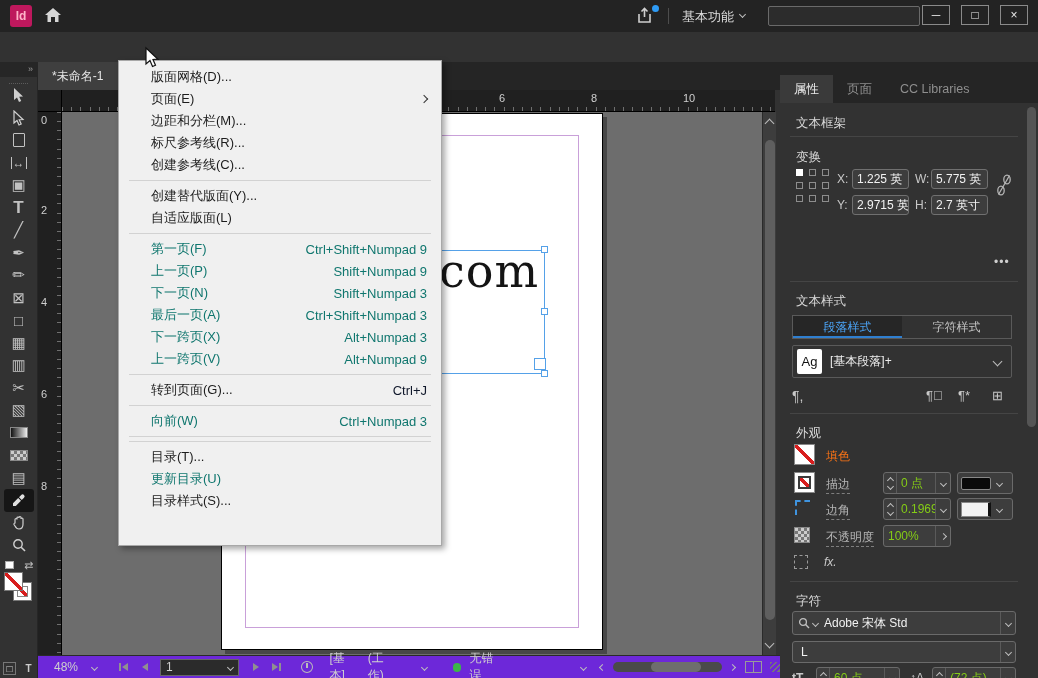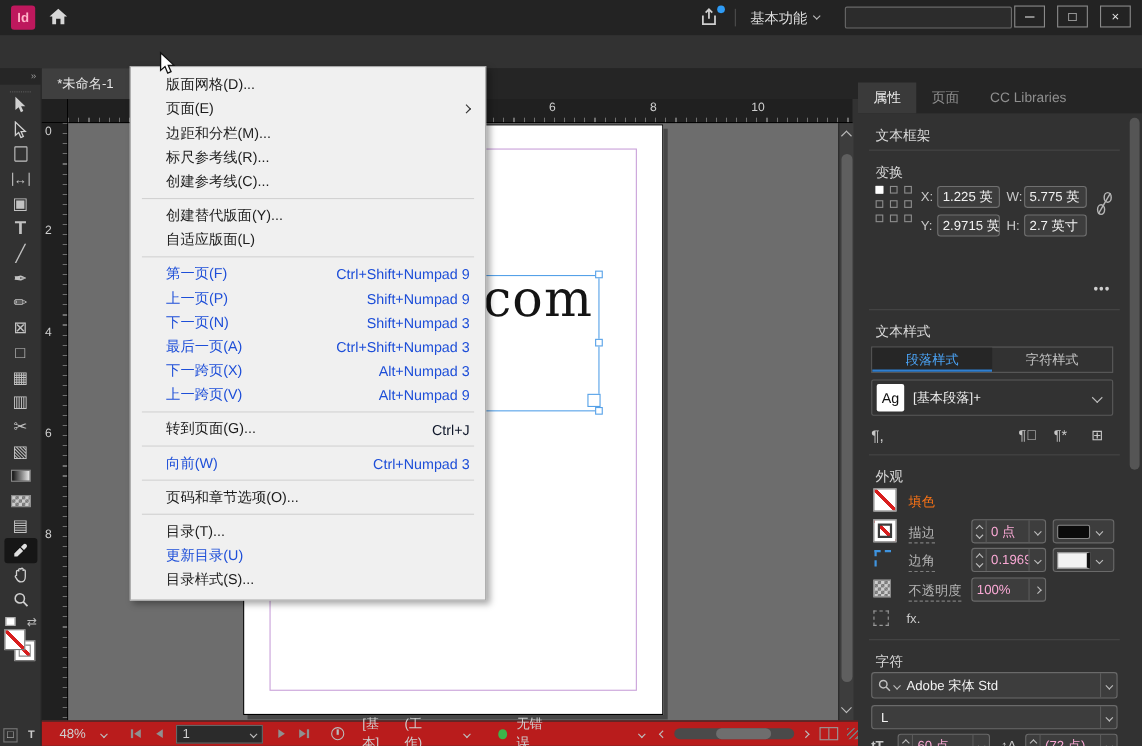--- a/index.html
+++ b/index.html
@@ -88,21 +88,21 @@
     transform:rotate(45deg); }
   .chev.up { transform:rotate(-135deg); }
   .chev.right { transform:rotate(-45deg); }
   .chev.sm { width:5px; height:5px; }
   .tri-r { width:0; height:0; border-top:4px solid transparent; border-bottom:4px solid transparent; border-left:6px solid #909090; }
   .tri-l { width:0; height:0; border-top:4px solid transparent; border-bottom:4px solid transparent; border-right:6px solid #909090; }
   .navbar-el { display:flex; align-items:center; gap:1px; }
   .vbar { width:2px; height:8px; background:#909090; }
 
   
-  .statusbar { position:absolute; left:38px; top:655px; width:742px; height:23px; background:#b91c1c;
+  .statusbar { position:absolute; left:38px; top:655px; width:742px; height:23px; background:#6d28d9;
     display:flex; align-items:center; color:#cfcfcf; font-size:12px; border-top:1px solid #2a2a2a; }
   .sb { display:flex; align-items:center; }
   .pagebox { width:80px; height:17px; background:#2b2b2b; border:1px solid #666; display:flex; align-items:center;
     justify-content:space-between; padding:0 5px; }
   .greendot { width:9px; height:9px; border-radius:50%; background:#3cb54a; }
   .hscroll { position:relative; width:110px; height:10px; background:#4a4a4a; border-radius:5px; }
   .hscroll .thumb { position:absolute; left:38px; top:0; width:50px; height:10px; background:#6e6e6e; border-radius:5px; }
   .spliticon { width:17px; height:12px; border:1.5px solid #9a9a9a; position:relative; }
   .spliticon::after { content:""; position:absolute; left:6.5px; top:0; width:1.5px; height:100%; background:#9a9a9a; }
   .grip { width:10px; height:10px; background:repeating-linear-gradient(135deg,#777 0 1.5px,transparent 1.5px 4px); }
@@ -120,21 +120,21 @@
   .plabel { color:#b5b5b5; border-bottom:1px dashed #7e7e7e; }
   .pinput { background:#3d3d3d; border:1px solid #707070; border-radius:3px; color:#f2f2f2;
     font-size:12px; overflow:hidden; white-space:nowrap; display:flex; align-items:center; padding:0 4px; }
   .refgrid { position:absolute; left:16px; top:104px; width:36px; height:46px; display:grid;
     grid-template-columns:repeat(3,7px); grid-template-rows:repeat(3,7px); gap:6px; }
   .refgrid span { border:1px solid #8d8d8d; background:transparent; }
   .refgrid span.on { background:#fff; border-color:#fff; }
   .stepper { position:absolute; height:22px; display:flex; align-items:center; background:#3d3d3d;
     border:1px solid #6a6a6a; border-radius:3px; }
   .stp-ud { width:13px; display:flex; flex-direction:column; align-items:center; gap:1px; border-right:1px solid #5a5a5a; height:100%; justify-content:center;}
-  .stp-val { padding:0 4px; color:#f9a8d4; white-space:nowrap; overflow:hidden; flex:1; }
+  .stp-val { padding:0 4px; color:#84cc16; white-space:nowrap; overflow:hidden; flex:1; }
   .stp-dd { width:15px; display:flex; align-items:center; justify-content:center; border-left:1px solid #5a5a5a; height:100%; }
   .swatchdd { position:absolute; height:22px; display:flex; align-items:center; background:#3d3d3d;
     border:1px solid #6a6a6a; border-radius:3px; }
   .sw-none { width:21px; height:21px; background:#fff; border:1px solid #888;
     background-image:linear-gradient(45deg,transparent 44%,#d81e1e 44%,#d81e1e 56%,transparent 56%); }
   .styletabs { position:absolute; left:12px; top:212px; width:220px; height:24px; display:flex; border:1px solid #5a5a5a; }
   .styletab { flex:1; text-align:center; line-height:22px; color:#c4c4c4; }
   .styletab.active { background:#262626; color:#4ba3f5; box-shadow:inset 0 -2px 0 #2f7fd0; }
   .styledd { position:absolute; left:12px; top:242px; width:220px; height:33px; border:1px solid #5a5a5a;
     border-radius:2px; display:flex; align-items:center; }
@@ -145,21 +145,21 @@
   .pscroll { position:absolute; right:2px; top:45px; width:9px; height:560px; }
   .pscroll .thumb { position:absolute; left:0; top:0; width:9px; height:320px; background:#555; border-radius:5px; }
   .iconch { color:#c8c8c8; }
 
   
   .menu { position:absolute; left:118px; top:60px; width:324px; height:486px; background:#f0f0f0;
     border:1px solid #a8a8a8; box-shadow:3px 3px 6px rgba(0,0,0,0.35); z-index:50; padding-top:5px; }
   .menu .row { height:22px; display:flex; align-items:center; padding:0 14px 0 32px; font-size:13px; color:#1c1c1c; }
   .menu .row .lab { flex:1; }
   .menu .row .sc { color:#0f172a; }
-  .menu .row.dis, .menu .row.dis .sc { color:#1d4ed8; }
+  .menu .row.dis, .menu .row.dis .sc { color:#0f766e; }
   .menu .sep { height:1px; background:#d2d2d2; margin:4px 10px; }
   .subarrow { width:6px; height:6px; border-right:1.5px solid #333; border-top:1.5px solid #333; transform:rotate(45deg); }
 
   .cursor { position:absolute; left:142px; top:46px; z-index:200; }
 </style>
 </head>
 <body>
 
 <div class="app">
 
@@ -425,21 +425,21 @@
       <span class="i-check" style="position:absolute;left:14px;top:424px;width:16px;height:16px"></span>
       <span class="plabel" style="position:absolute;left:46px;top:426px">不透明度</span>
       <div class="stepper" style="left:103px;top:422px;width:68px">
         <span class="stp-val">100%</span>
         <span class="stp-dd">
             <span class="chev sm right"></span>
           </span>
       </div>
 
       <span style="position:absolute;left:14px;top:452px;width:14px;height:14px;border:1px dashed #9a9a9a"></span>
-      <span style="position:absolute;left:44px;top:452px;color:#c8c8c8">fx.</span>
+      <span style="position:absolute;left:44px;top:452px;font-style:italic;color:#c8c8c8">fx.</span>
 
       <div class="pdiv" style="top:478px"></div>
       <div class="sect-title" style="top:490px">字符</div>
 
       <div class="fontdd" style="top:508px">
         <svg width="13" height="13" viewBox="0 0 13 13" style="margin-left:5px">
           <circle cx="5" cy="5" r="3.4" fill="none" stroke="#c0c0c0" stroke-width="1.3"></circle>
             <path d="M7.6 7.6 L11 11" stroke="#c0c0c0" stroke-width="1.4"></path>
         </svg>
         <span class="chev sm" style="margin-left:2px"></span>
@@ -537,23 +537,20 @@
     <div class="row">
         <span class="lab">转到页面(G)...</span>
         <span class="sc">Ctrl+J</span>
       </div>
     <div class="sep"></div>
     <div class="row dis">
         <span class="lab">向前(W)</span>
         <span class="sc">Ctrl+Numpad 3</span>
       </div>
     <div class="sep"></div>
-    <div class="row">
-        <span class="lab">页码和章节选项(O)...</span>
-      </div>
     <div class="sep"></div>
     <div class="row">
         <span class="lab">目录(T)...</span>
       </div>
     <div class="row dis">
         <span class="lab">更新目录(U)</span>
       </div>
     <div class="row">
         <span class="lab">目录样式(S)...</span>
       </div>

